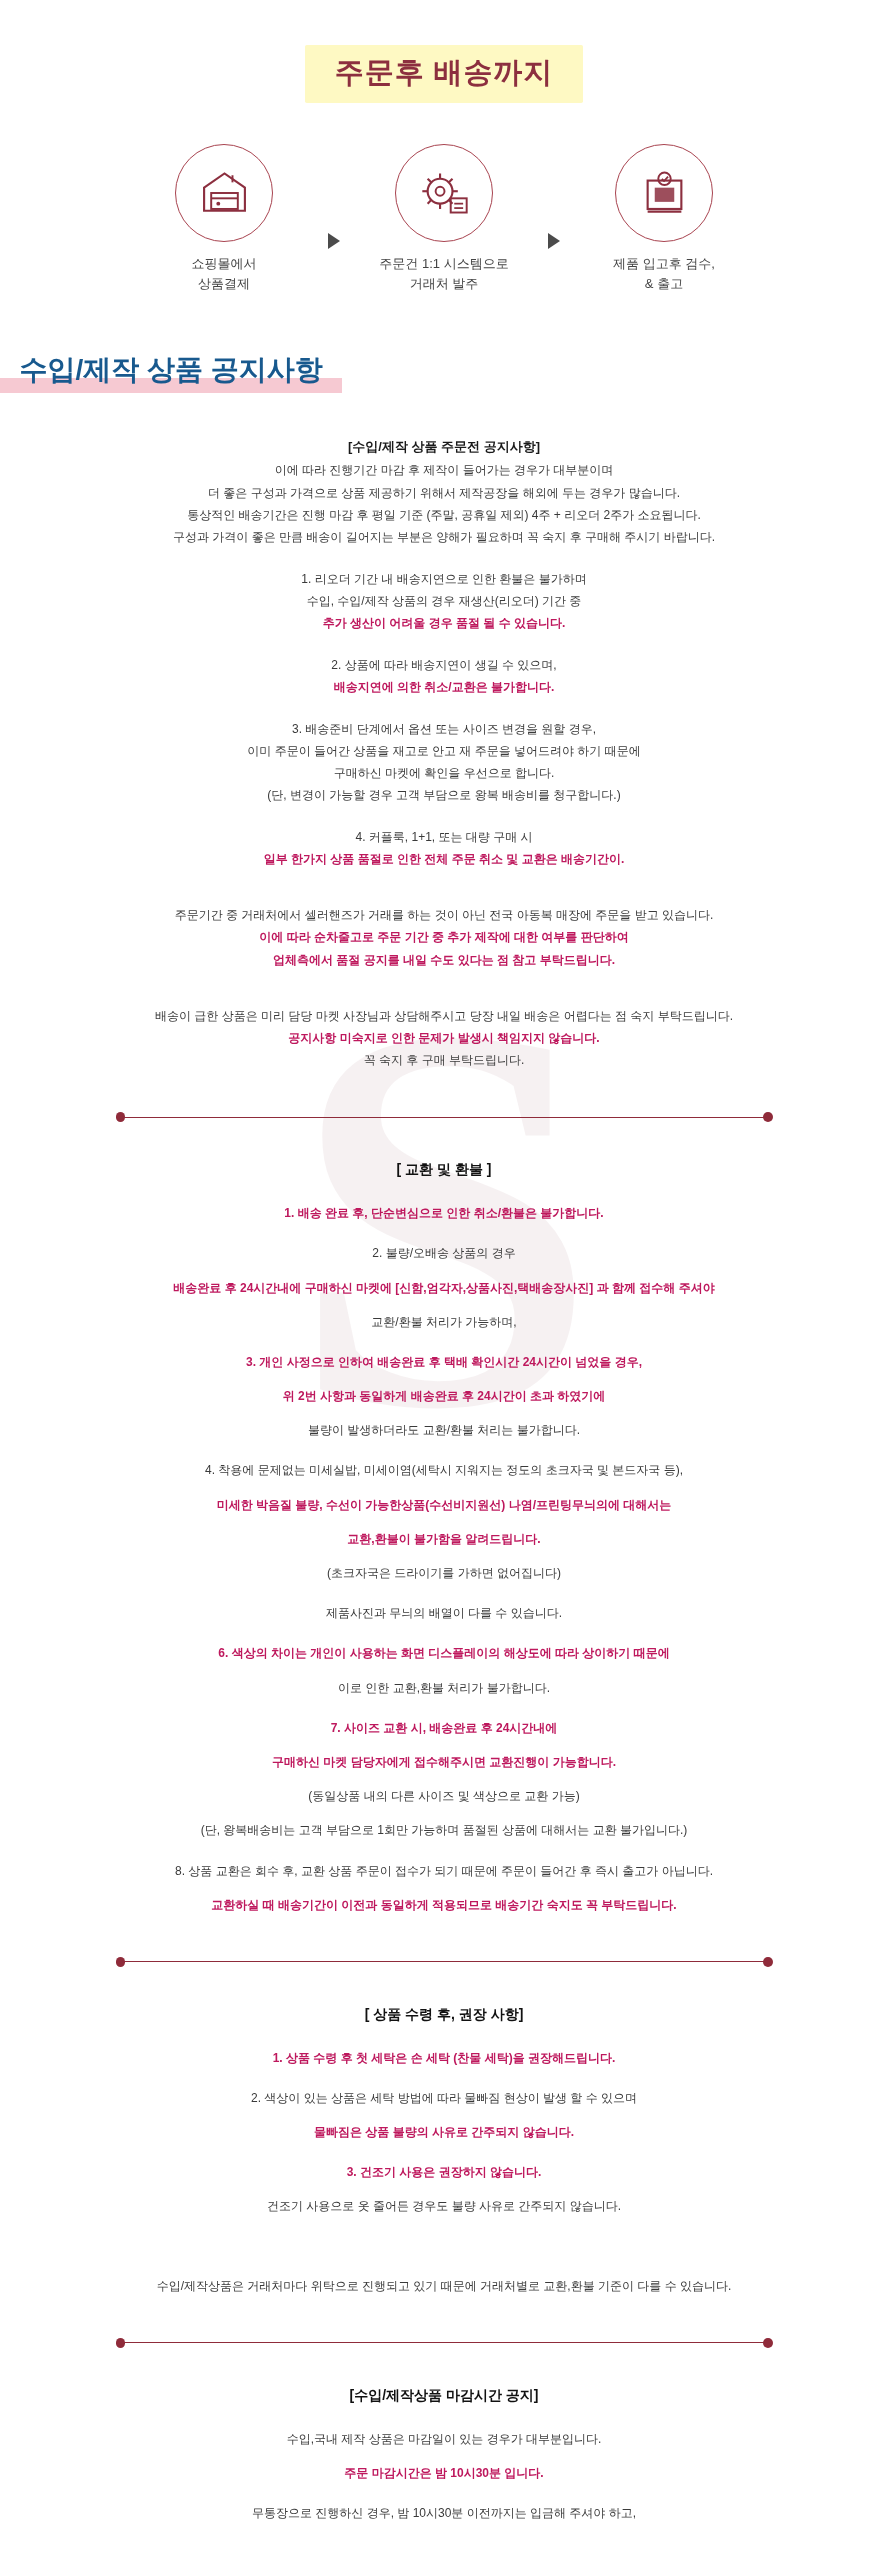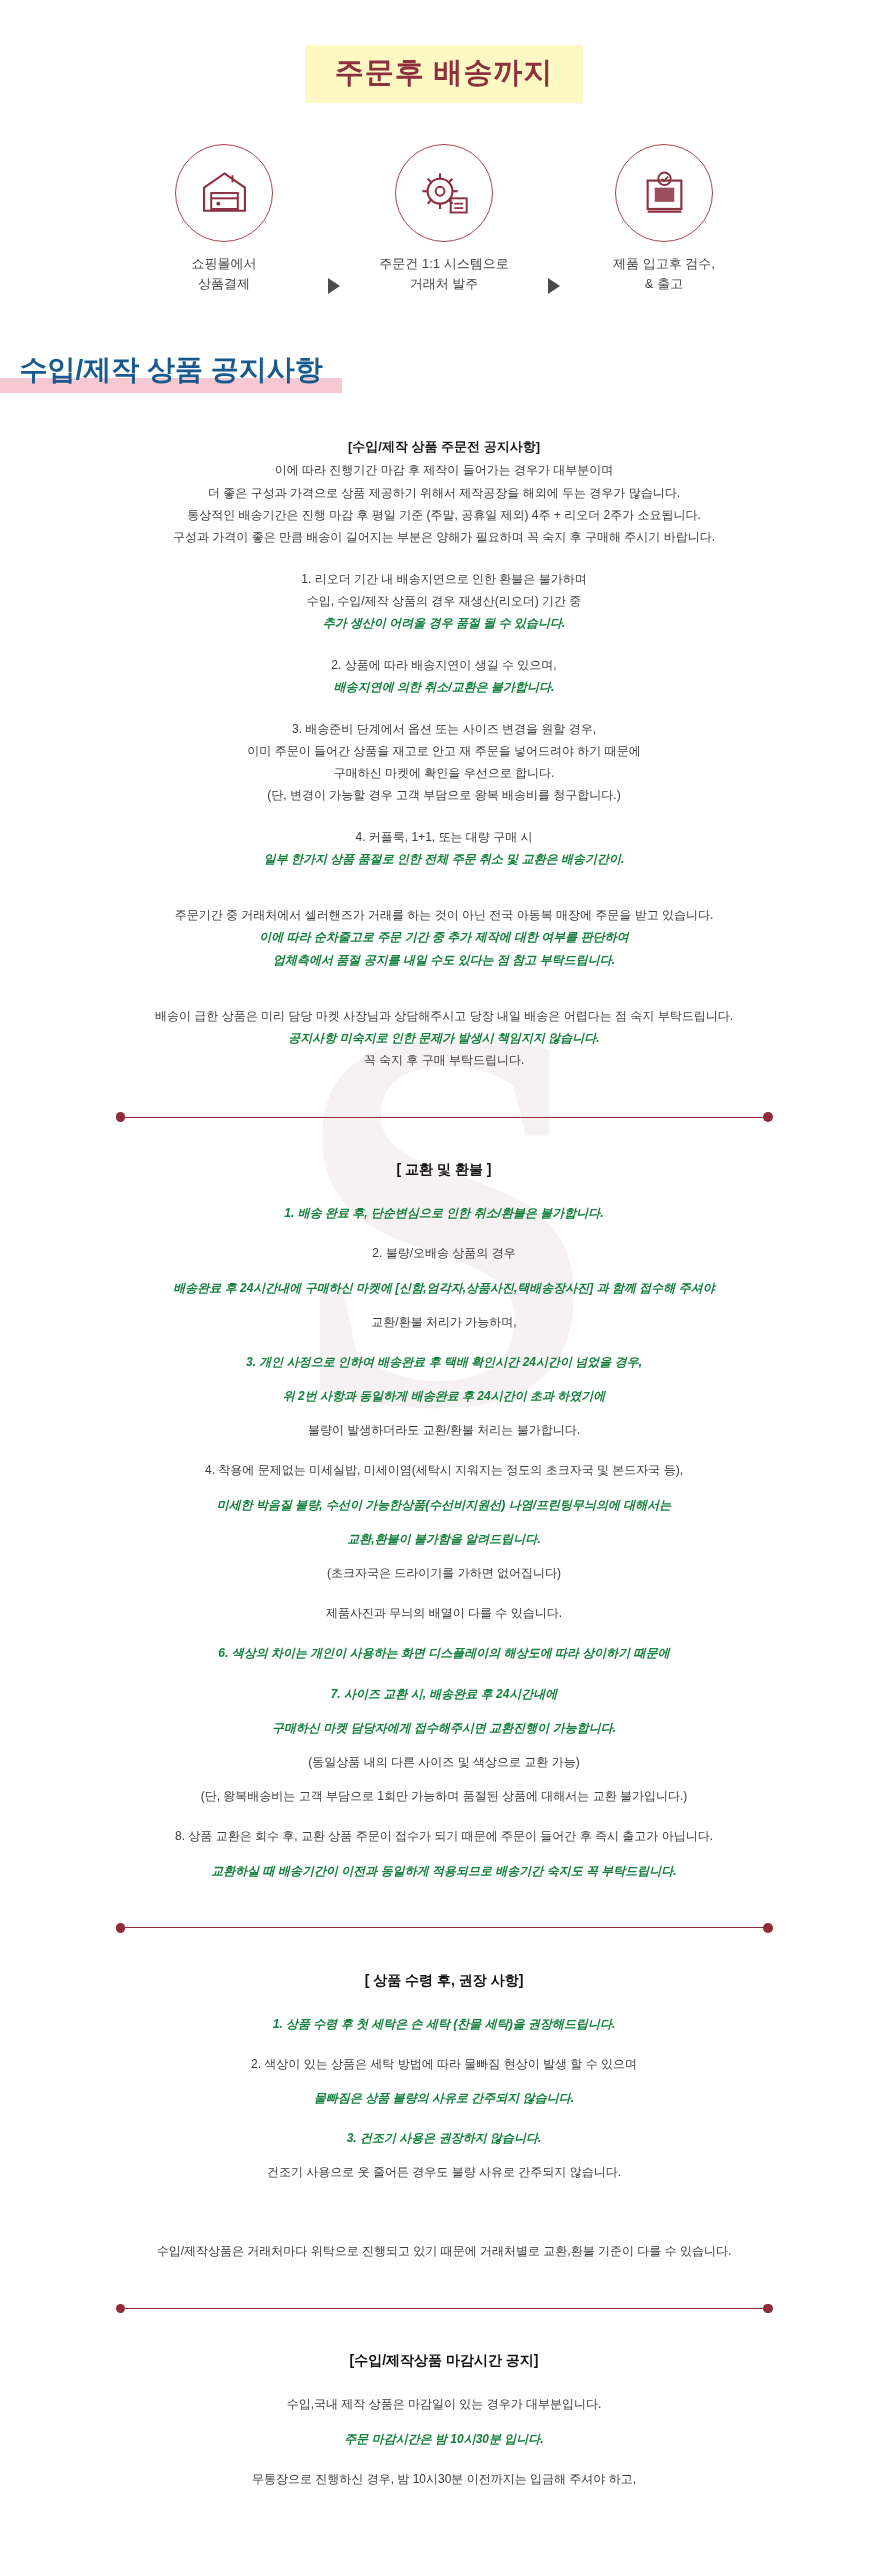--- a/index.html
+++ b/index.html
@@ -55,21 +55,21 @@
     letter-spacing: 0.9px;
     padding: 8px 30px 9.8px 30px;
     border-radius: 1.8px;
     font-family: "Liberation Sans", "DejaVu Sans", sans-serif;
   }
 
   
   .steps {
     display: flex;
     justify-content: center;
-    align-items: flex-end;
+    align-items: center;
     gap: 0;
     margin: 0 auto 53px auto;
     width: 640px;
   }
   .step {
     width: 174px;
     text-align: center;
   }
   .step-circle {
     width: 98px;
@@ -137,21 +137,21 @@
     color: #3a3a3a;
   }
   .block p { margin: 0; }
   .block .spacer { height: 19.5px; }
   .heading-line {
     font-weight: bold;
     color: #1a1a1a;
     font-size: 13px;
     margin-bottom: 12.4px;
   }
-  .red { color: #15803d; font-weight: bold; font-style: italic; }
+  .red { color: #be185d; font-weight: bold; }
 
   
   .divider {
     position: relative;
     width: 657px;
     margin: 41px auto 39px auto;
     height: 9.8px;
   }
   .divider .line {
     position: absolute;
@@ -350,20 +350,21 @@
         <p class="red">교환,환불이 불가함을 알려드립니다.</p>
         <p>(초크자국은 드라이기를 가하면 없어집니다)</p>
       </div>
 
       <div class="list-item">
         <p>제품사진과 무늬의 배열이 다를 수 있습니다.</p>
       </div>
 
       <div class="list-item">
         <p class="red">6. 색상의 차이는 개인이 사용하는 화면 디스플레이의 해상도에 따라 상이하기 때문에</p>
+        <p>이로 인한 교환,환불 처리가 불가합니다.</p>
       </div>
 
       <div class="list-item">
         <p class="red">7. 사이즈 교환 시, 배송완료 후 24시간내에</p>
         <p class="red">구매하신 마켓 담당자에게 접수해주시면 교환진행이 가능합니다.</p>
         <p>(동일상품 내의 다른 사이즈 및 색상으로 교환 가능)</p>
         <p>(단, 왕복배송비는 고객 부담으로 1회만 가능하며 품절된 상품에 대해서는 교환 불가입니다.)</p>
       </div>
 
       <div class="list-item">

